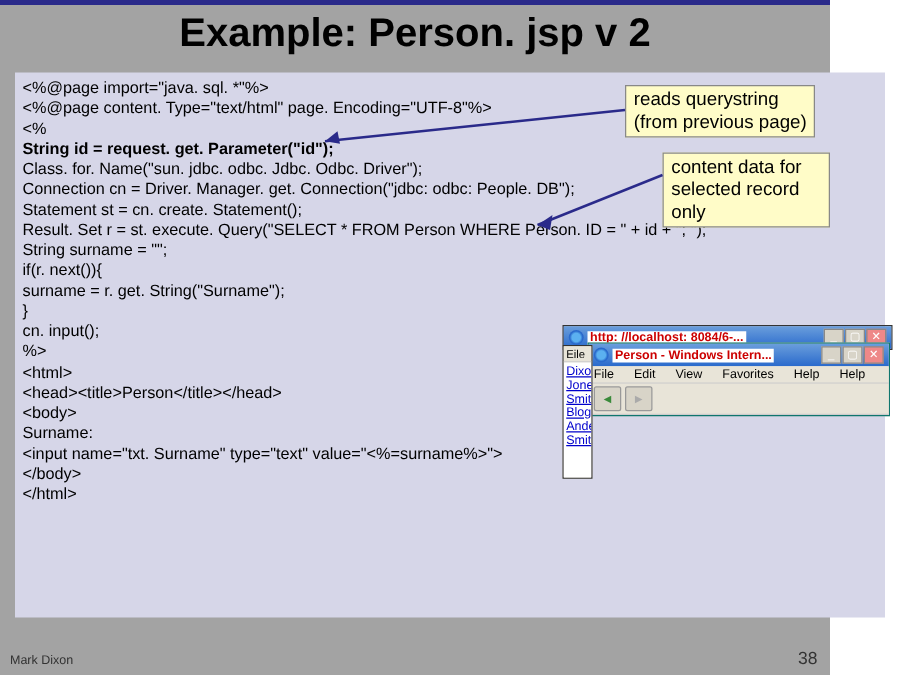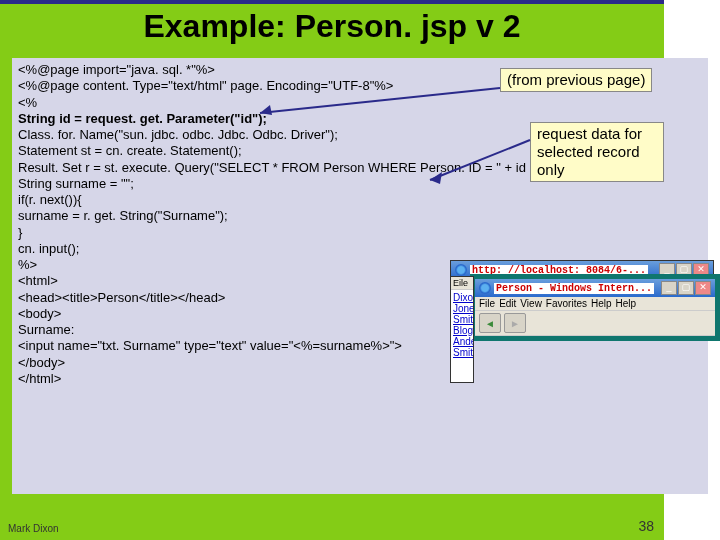--- a/index.html
+++ b/index.html
@@ -1,30 +1,30 @@
 <!DOCTYPE html>
 <html><head>
 <meta charset="utf-8">
 <style>
 body { margin:0; padding:0; font-family:Arial,sans-serif; background:#fff; width:720px; height:540px; position:relative; overflow:hidden; }
-.slide { width:664px; height:540px; position:relative; background:#84cc16; }
+.slide { width:664px; height:540px; position:relative; background:#a3a3a3; }
 .title-bar { border-top:4px solid #2a2a8a; padding:4px 0 2px; text-align:center; }
 .title { font-size:32px; font-weight:bold; color:#000; letter-spacing:0; }
 .code-block { position:absolute; left:12px; top:58px; width:696px; height:436px; background:#d6d6e8; padding:4px 6px; font-size:13px; line-height:1.25; color:#000; box-sizing:border-box; }
 .annotation { position:absolute; background:#fffcc8; border:1px solid #888; padding:2px 6px; font-size:15px; line-height:1.2; }
 .arrow { position:absolute; pointer-events:none; }
 .browser1 { position:absolute; left:450px; top:260px; width:22px; background:#e8e4d8; border:1px solid #333; font-size:10px; }
-.browser2 { position:absolute; left:470px; top:274px; width:240px; background:#e8e4d8; border:5px solid #0f766e; font-size:10px; }
+.browser2 { position:absolute; left:470px; top:274px; width:240px; background:#e8e4d8; border:1px solid #0f766e; font-size:10px; }
 .titlebar { background:linear-gradient(#6a9edc,#2a6acc); color:#fff; padding:2px 4px; display:flex; align-items:center; gap:3px; font-size:10px; }
-.titlebar-red { font-weight:bold; color:#c00; background:#fff; padding:0 2px;font-family:Liberation Mono, monospace; }
+.titlebar-red { font-weight:bold; color:#c00; background:#fff; padding:0 2px; }
 .ie-icon { width:12px; height:12px; background:radial-gradient(circle,#5bb0f0 40%,#2a6acc 60%); border-radius:50%; }
 .win-btns { margin-left:auto; display:flex; gap:1px; }
 .win-btn { width:14px; height:12px; background:#d8d4c8; border:1px solid #888; font-size:9px; text-align:center; line-height:10px; }
 .win-btn.close { background:#e88; }
-.menubar { background:#e8e4d8; padding:1px 4px; font-size:10px; display:flex; gap:4px; border-bottom:1px solid #ccc; }
+.menubar { background:#e8e4d8; padding:1px 4px; font-size:10px; display:flex; gap:16px; border-bottom:1px solid #ccc; }
 .toolbar { background:#e8e4d8; padding:2px 4px; display:flex; align-items:center; gap:3px; border-bottom:1px solid #ccc; }
 .nav-btn { width:20px; height:18px; background:#d8d4c8; border:1px solid #999; border-radius:2px; display:flex; align-items:center; justify-content:center; font-size:10px; }
 .addr { flex:1; background:#fff; border:1px solid #999; padding:1px 3px; font-size:9px; color:#777; white-space:nowrap; overflow:hidden; }
 .content-area { background:#fff; padding:6px; height:40px; font-size:11px; }
 .input-box { border:1px solid #888; background:#fff; width:90px; height:14px; display:inline-block; vertical-align:middle; padding:0 2px; font-size:10px; }
 .list-area { background:#fff; font-size:10px; padding:2px; }
 .footer-left { position:absolute; left:8px; bottom:6px; font-size:10px; color:#333; }
 .footer-right { position:absolute; right:10px; bottom:6px; font-size:14px; color:#333; }
 </style>
 </head>
@@ -32,42 +32,44 @@
 <div class="slide">
 
 <div class="title-bar"><span class="title">Example: Person. jsp v 2</span></div>
 
 <div class="code-block">
 <div>&lt;%@page import="java. sql. *"%&gt;</div>
 <div>&lt;%@page content. Type="text/html" page. Encoding="UTF-8"%&gt;</div>
 <div>&lt;%</div>
 <div style="font-weight:bold">String id = request. get. Parameter("id");</div>
 <div>Class. for. Name("sun. jdbc. odbc. Jdbc. Odbc. Driver");</div>
+<div>Connection cn = Driver. Manager. get. Connection("jdbc: odbc: People. DB");</div>
 <div>Statement st  = cn. create. Statement();</div>
 <div>Result. Set r   = st. execute. Query("SELECT * FROM Person WHERE Person. ID = " + id + "; ");</div>
 <div>String surname = "";</div>
 <div>  if(r. next()){</div>
 <div>  surname = r. get. String("Surname");</div>
 <div>  }</div>
 <div>  cn. input();</div>
 <div>%&gt;</div>
 <div>&lt;html&gt;</div>
 <div>  &lt;head&gt;&lt;title&gt;Person&lt;/title&gt;&lt;/head&gt;</div>
 <div>  &lt;body&gt;</div>
 <div>  Surname:</div>
 <div>  &lt;input name="txt. Surname" type="text" value="&lt;%=surname%&gt;"&gt;</div>
 <div>  &lt;/body&gt;</div>
 <div>&lt;/html&gt;</div>
 </div>
 
 <div class="annotation" style="left:500px; top:68px;">
+<div>reads querystring</div>
       <div>(from previous page)</div>
 </div>
 <div class="annotation" style="left:530px; top:122px;">
-<div>request data for</div>
+<div>content data for</div>
       <div>selected record only</div>
 </div>
 
 <svg class="arrow" style="left:250px; top:78px;" width="260" height="40">
 <line x1="250" y1="10" x2="10" y2="35" stroke="#2a2a8a" stroke-width="2"></line>
 <polygon points="10,35 20,27 22,37" fill="#2a2a8a"></polygon>
 </svg>
 <svg class="arrow" style="left:420px; top:130px;" width="120" height="60">
 <line x1="110" y1="10" x2="10" y2="50" stroke="#2a2a8a" stroke-width="2"></line>
 <polygon points="10,50 22,42 20,54" fill="#2a2a8a"></polygon>

